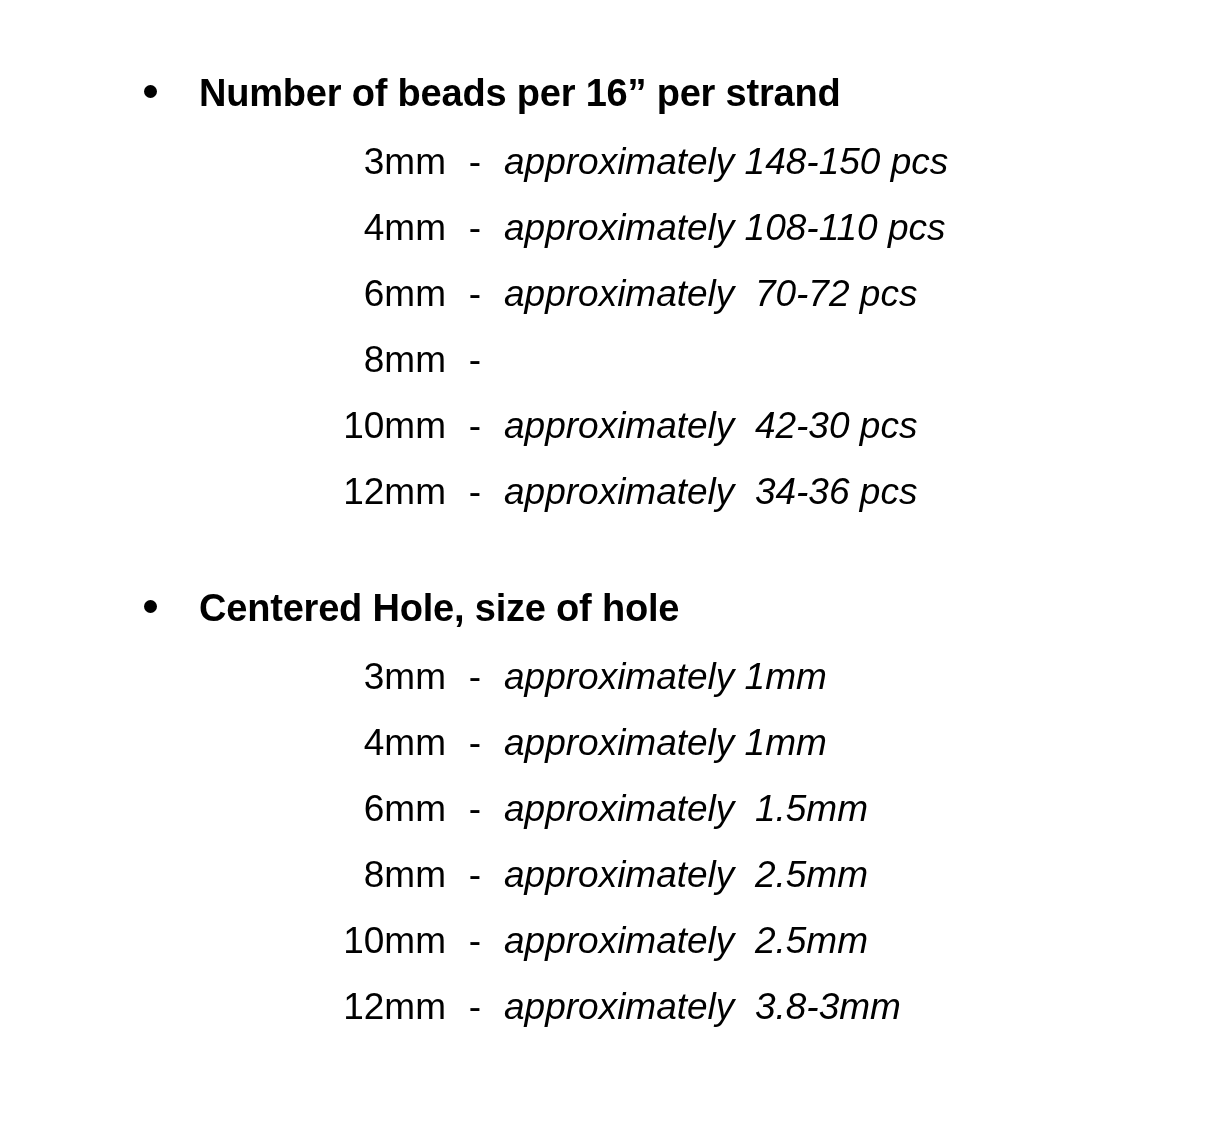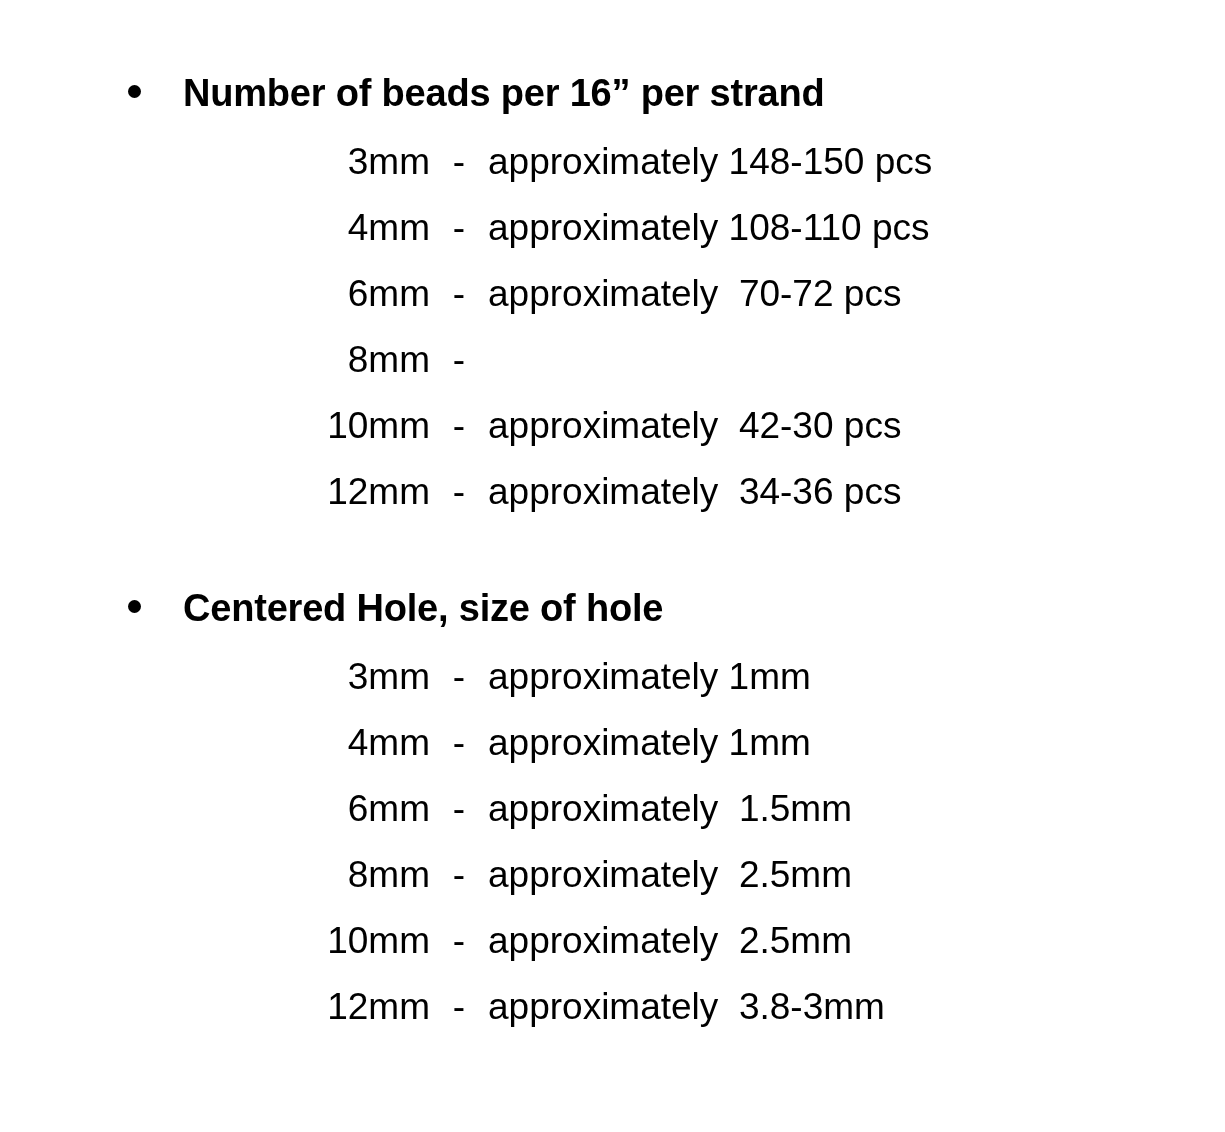--- a/index.html
+++ b/index.html
@@ -12,21 +12,21 @@
     height: 1132px;
     font-family: "Liberation Sans", sans-serif;
     color: #000000;
     overflow: hidden;
   }
   .page {
     position: relative;
     width: 1225px;
     height: 1132px;
     box-sizing: border-box;
-    padding: 72px 0 0 0;
+    padding: 72px 0 0 16px;
   }
   .section {
     margin-bottom: 0;
   }
   .section-heading {
     display: flex;
     align-items: baseline;
     font-size: 38px;
     font-weight: bold;
     letter-spacing: -0.2px;
@@ -63,20 +63,21 @@
     padding-right: 0;
     flex: 0 0 auto;
   }
   .col-dash {
     width: 58px;
     text-align: center;
     flex: 0 0 auto;
   }
   .col-desc {
     flex: 0 0 auto;
+    font-style: italic;
   }
   .gap {
     height: 62px;
   }
   .section-two .rows {
     margin-left: 232px;
   }
 </style>
 </head>
 <body>

